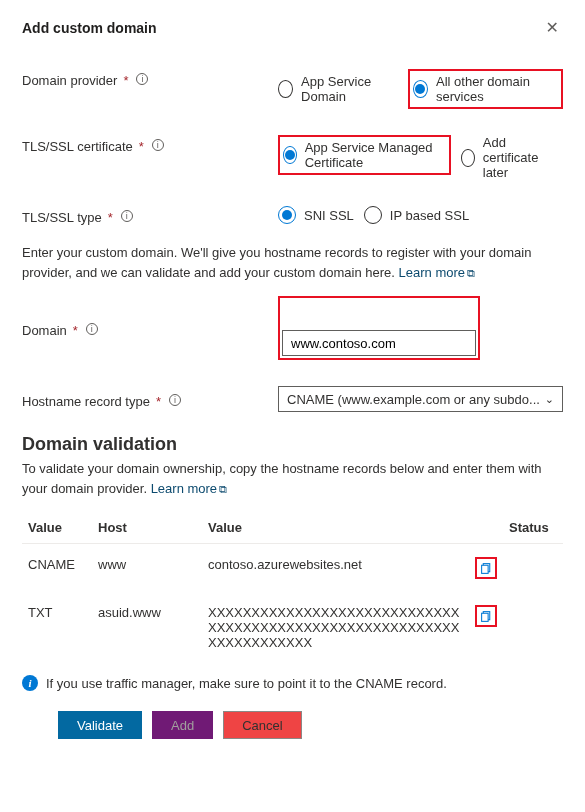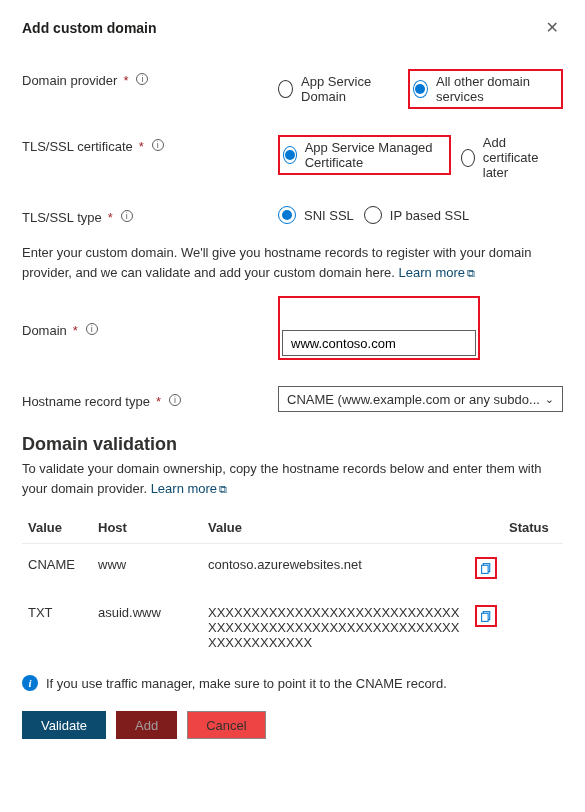--- a/index.html
+++ b/index.html
@@ -37,22 +37,22 @@
   table { width:100%; border-collapse:collapse; margin-top:6px; font-size:13px;}
   th { text-align:left; font-weight:600; padding:8px 6px; border-bottom:1px solid #edebe9; color:#323130;}
   td { padding:13px 6px; vertical-align:top; color:#323130;}
   .val-col { word-break:break-all; max-width:200px;}
   .copy-btn { width:22px; height:22px; border:2px solid #e81123; display:inline-flex; align-items:center; justify-content:center; cursor:pointer;}
   .copy-svg { width:13px; height:13px; }
   .note-row { display:flex; align-items:center; gap:8px; margin-top:12px; margin-bottom:20px;}
   .info-badge { width:16px; height:16px; background:#0078d4; border-radius:50%; color:#fff; display:flex; align-items:center; justify-content:center; font-size:11px; font-weight:bold; font-style:italic; font-family:Georgia, serif;}
   .btn-row { display:flex; gap:10px; }
   .btn { height:28px; padding:0 18px; font-size:13px; border:1px solid transparent; cursor:pointer; display:inline-flex; align-items:center; justify-content:center;}
-  .btn-primary { background:#0c4a6e; color:#fff;}
-  .btn-disabled { background:#7f1d1d; color:#a19f9d; cursor:default;}
+  .btn-primary { background:#0369a1; color:#fff;margin-left:36px;}
+  .btn-disabled { background:#701a75; color:#a19f9d; cursor:default;}
   .btn-secondary { background:#ef4444; color:#323130; border:1px solid #8a8886;}
   .spacer-20 { height:20px;}
 </style>
 </head>
 <body>
 
 <div class="header">
   <div class="title">Add custom domain</div>
   <div class="close-x">✕</div>
 </div>

